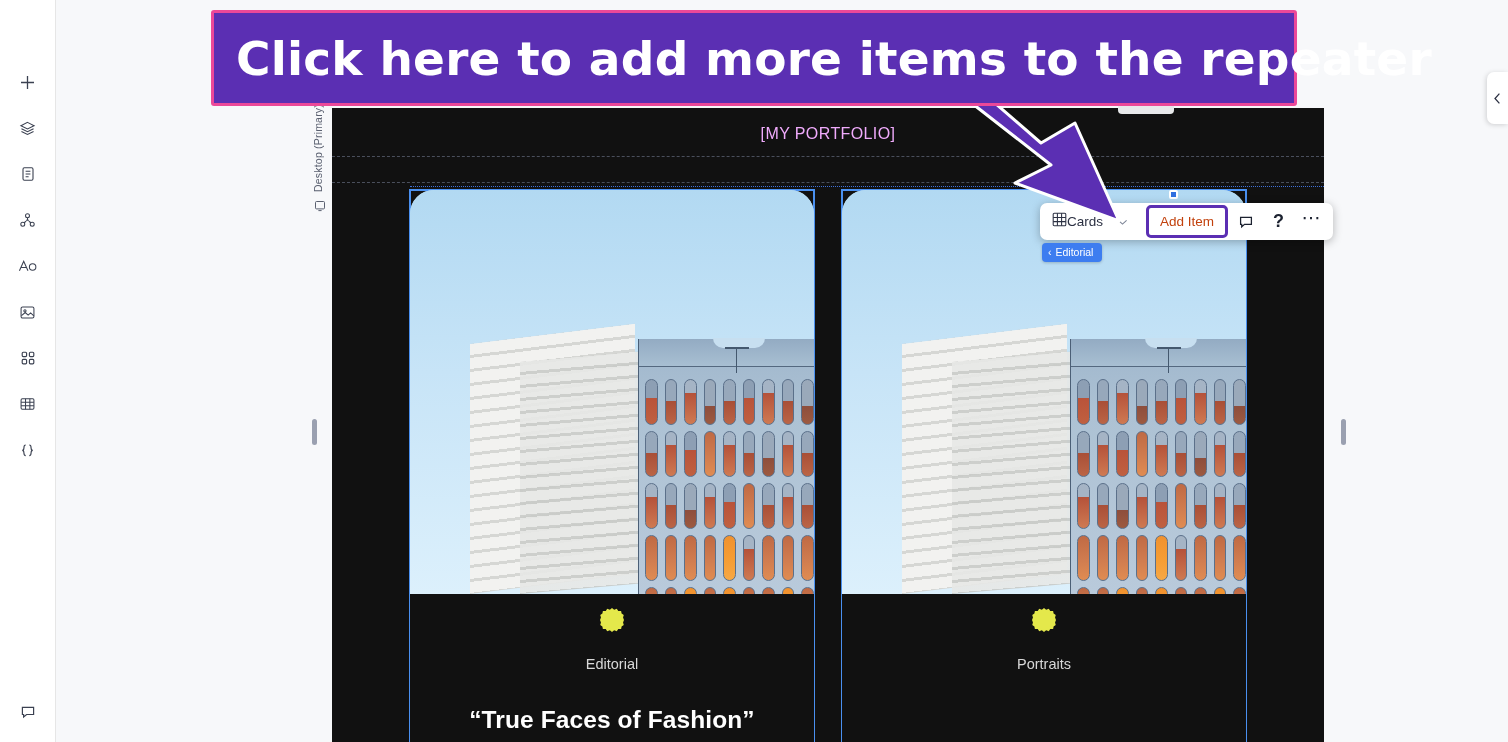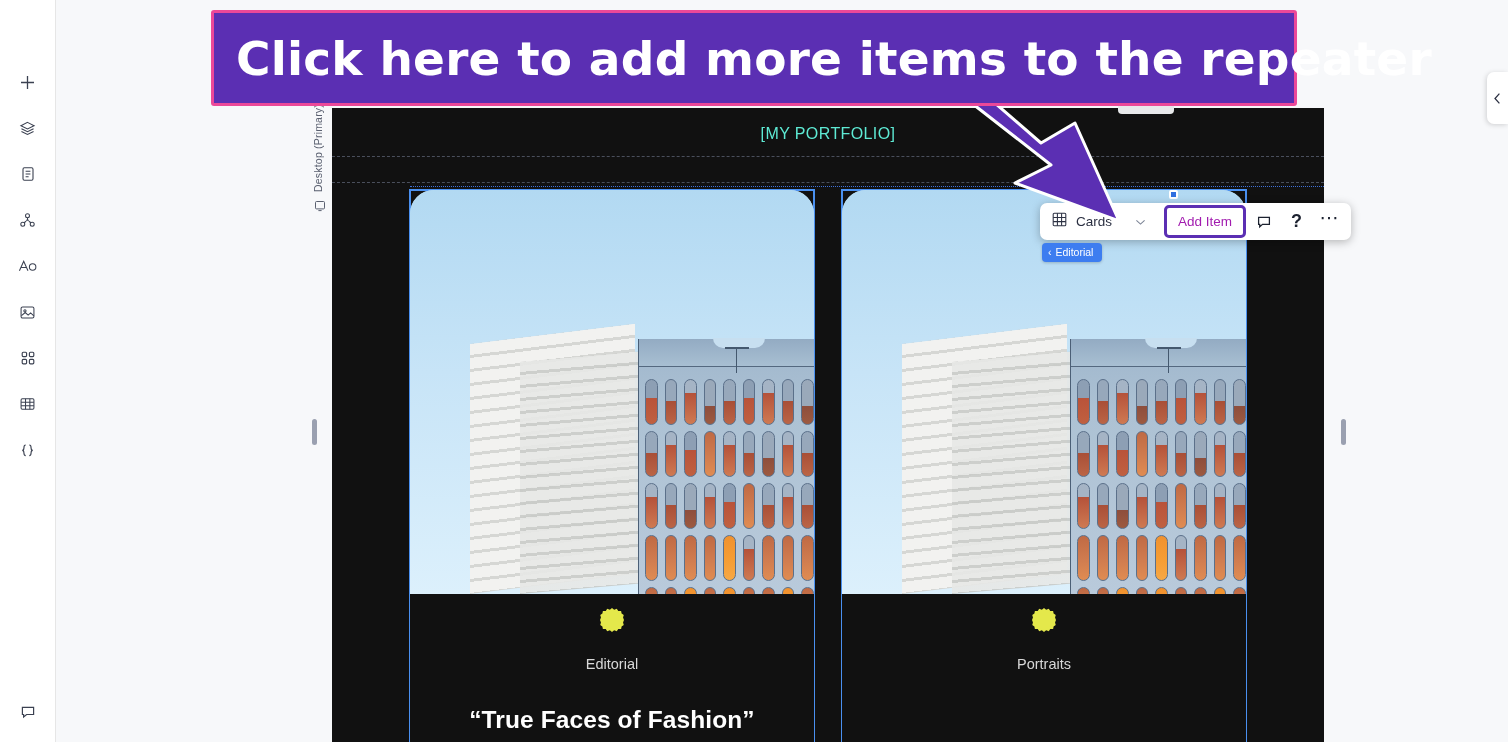--- a/index.html
+++ b/index.html
@@ -44,21 +44,21 @@
   }
   .artboard {
     position: absolute; left: 276px; top: 108px;
     width: 992px; height: 634px;
     background: #111111;
     overflow: hidden;
   }
   .portfolio-title {
     position: absolute; top: 17px; left: 0; right: 0;
     text-align: center;
-    color: #5eead4; font-size: 16px; letter-spacing: .4px;
+    color: #f0abfc; font-size: 16px; letter-spacing: .4px;
     font-family: "Liberation Sans", sans-serif;
   }
   .dashed-rule {
     position: absolute; left: 0; right: 0; height: 0;
     border-top: 1px dashed #4a4f5c;
   }
   .dashed-rule.r1 { top: 48px; }
   .dashed-rule.r2 { top: 74px; }
 
   
@@ -186,33 +186,33 @@
   .floating-bar {
     position: absolute; left: 984px; top: 203px;
     height: 37px;
     background: #ffffff; border-radius: 7px;
     box-shadow: 0 2px 10px rgba(0,0,0,.28);
     display: flex; align-items: center;
     padding: 0 6px 0 10px;
     z-index: 50;
   }
   .fb-select {
-    display: flex; align-items: center; gap: 9px;
+    display: flex; align-items: center; 
     height: 28px; padding: 0 8px 0 2px; cursor: pointer; border-radius: 5px;
     color: #2d3347;
   }
   .fb-select .lbl { font-size: 13.5px; color: #2b3042; }
   .fb-chev { margin-left: 14px; color: #7c8496; display:flex; }
   .fb-additem {
     margin-left: 10px;
     border: 3px solid #5b2fb3;
     border-radius: 5px;
     height: 33px; padding: 0 11px;
     display: flex; align-items: center; justify-content: center;
-    font-size: 13.5px; color: #a21caf; font-weight: 500;
+    font-size: 13.5px; color: #c2410c; font-weight: 500;
     background: #fff; cursor: pointer; white-space: nowrap;
   }
   .fb-iconbtn {
     width: 31px; height: 30px; margin-left: 2px;
     display: flex; align-items: center; justify-content: center;
     color: #1c2230; cursor: pointer; border-radius: 5px;
   }
   .fb-iconbtn.q { font-size: 18px; font-weight: 700; }
   .fb-iconbtn.dots { font-size: 19px; letter-spacing: 1px; padding-bottom: 8px;}
 

